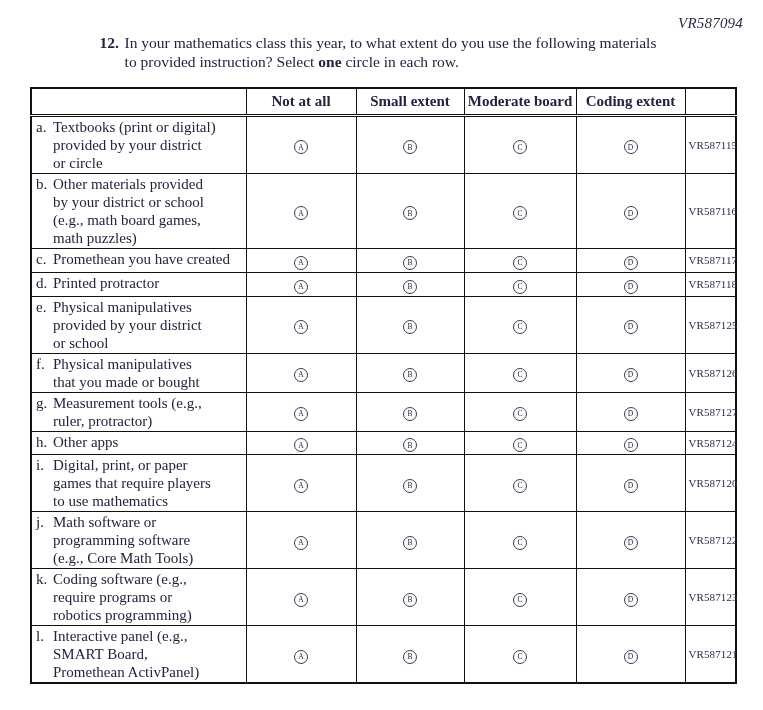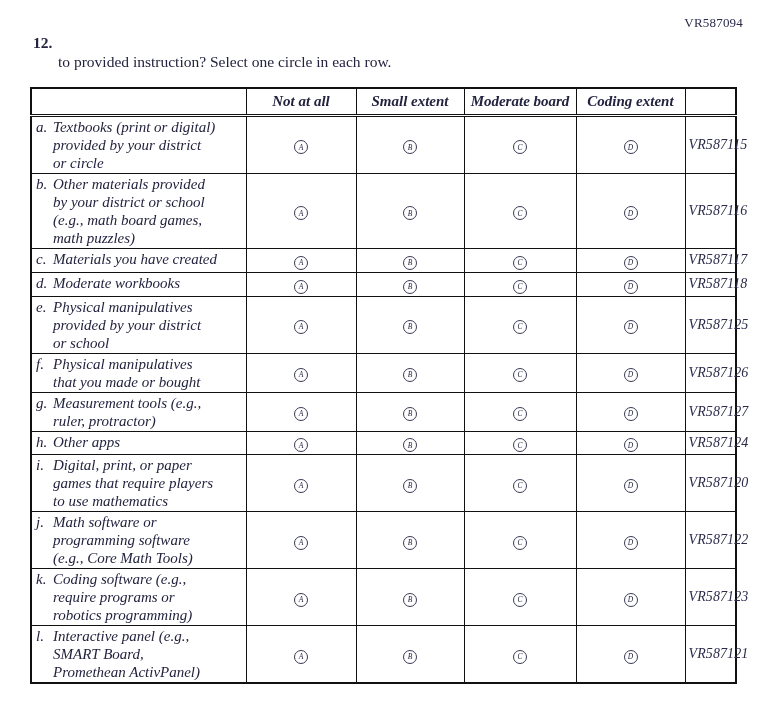--- a/index.html
+++ b/index.html
@@ -1,32 +1,31 @@
 <!DOCTYPE html>
 <html><head>
 <meta charset="utf-8">
 <style>
   html,body { margin:0; padding:0; background:#ffffff; }
   body { font-family:"Liberation Serif", serif; color:#23233f; }
   .page { position:relative; width:763px; height:710px; background:#ffffff; overflow:hidden; }
 
   .form-code-top {
     position:absolute; top:15px; right:20px;
-    font-size:13px; letter-spacing:0.2px; color:#2b2b4a;
-  }
-
-  .question { display:flex; padding:33px 40px 0 33px; font-size:15.5px; line-height:1.25; }
+    font-size:15px; letter-spacing:0.2px; color:#2b2b4a;font-style:italic;
+  }
+
+  .question { display:flex; padding:33px 40px 0 33px; font-size:15.5px; line-height:1.25;justify-content:center; }
   .q-number { font-weight:bold; width:25px; flex:0 0 25px; }
-  .q-text .bold { font-weight:normal; }
+  .q-text .bold { font-weight:bold; }
 
   table.survey {
     border-collapse:collapse; table-layout:fixed;
     width:705px; margin:15px 16px 0 30px;
     border:2px solid #111;
-    font-style:italic;
   }
   .survey th, .survey td { border:1px solid #111; }
 
   .survey th {
     font-weight:bold; font-size:15px; line-height:1.15;
     padding:4px 2px; text-align:center; vertical-align:middle;
     border-bottom:3px double #111;
   }
 
   .label-cell {
@@ -41,36 +40,36 @@
   .bubble {
     display:inline-flex; width:12px; height:12px;
     border:1px solid #3a3a55; border-radius:50%;
     align-items:center; justify-content:center;
     font-size:7.5px; line-height:1; color:#23233f;
     cursor:pointer; user-select:none;
   }
 
   .code-cell {
     border-left:3px solid #111;
-    font-size:14px; color:#2b2b4a;
+    font-size:11px; color:#2b2b4a;
     vertical-align:middle; text-align:right; padding:0 1px 0 3px;
     letter-spacing:0.1px;
   }
 </style>
 </head>
 <body>
 
 <div class="page">
 
   <div class="form-code-top">VR587094</div>
 
   <div class="question">
     <span class="q-number">12.</span>
     <span class="q-text">
-      <br>
+      <span>In your mathematics class this year, to what extent do you use the following materials</span><br>
       <span>to provided instruction? Select </span><span class="bold">one</span><span> circle in each row.</span>
     </span>
   </div>
 
   <table class="survey">
     <colgroup>
       <col style="width:215px">
         <col style="width:110px">
         <col style="width:108px">
       <col style="width:112px">
@@ -119,35 +118,35 @@
         <td class="opt-cell"><span class="bubble">B</span></td>
         <td class="opt-cell"><span class="bubble">C</span></td>
         <td class="opt-cell"><span class="bubble">D</span></td>
         <td class="code-cell">VR587116</td>
       </tr>
 
       <tr>
         <td class="label-cell">
             <div class="label-wrap">
           <span class="row-letter">c.</span>
-          <span class="row-label">Materials you have created</span>
+          <span class="row-label">Promethean you have created</span>
             </div>
           </td>
         <td class="opt-cell"><span class="bubble">A</span></td>
         <td class="opt-cell"><span class="bubble">B</span></td>
         <td class="opt-cell"><span class="bubble">C</span></td>
         <td class="opt-cell"><span class="bubble">D</span></td>
         <td class="code-cell">VR587117</td>
       </tr>
 
       <tr>
         <td class="label-cell">
             <div class="label-wrap">
           <span class="row-letter">d.</span>
-          <span class="row-label">Moderate workbooks</span>
+          <span class="row-label">Printed protractor</span>
             </div>
           </td>
         <td class="opt-cell"><span class="bubble">A</span></td>
         <td class="opt-cell"><span class="bubble">B</span></td>
         <td class="opt-cell"><span class="bubble">C</span></td>
         <td class="opt-cell"><span class="bubble">D</span></td>
         <td class="code-cell">VR587118</td>
       </tr>
 
       <tr>

